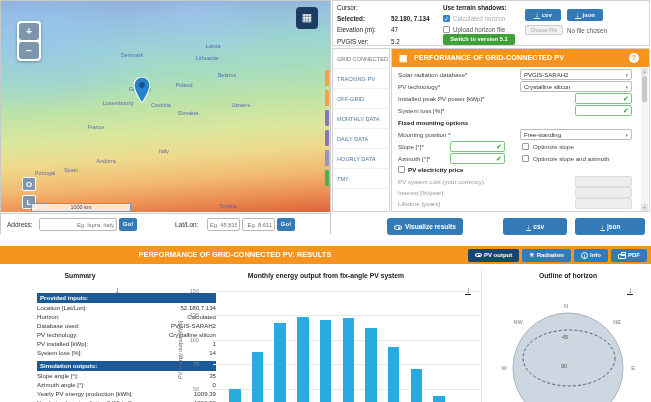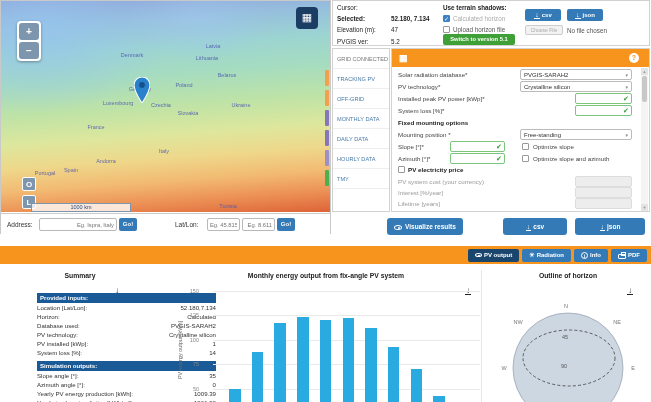--- a/index.html
+++ b/index.html
@@ -235,20 +235,21 @@
         <div class="menu-item">OFF-GRID</div>
         <div class="menu-item">MONTHLY DATA</div>
         <div class="menu-item">DAILY DATA</div>
         <div class="menu-item">HOURLY DATA</div>
         <div class="menu-item">TMY</div>
       </div>
 
     <div id="form-panel" class="abs">
       <div id="fp-header">
         <span id="fp-calc">▦</span>
+        <span>PERFORMANCE OF GRID-CONNECTED PV</span>
         <span id="fp-help">?</span>
       </div>
 
       <span class="f-label" style="top:22px;">Solar radiation database*</span>
       <div class="f-select" style="top:20px;">
         <span>PVGIS-SARAH2</span><span class="car">▾</span>
       </div>
 
       <span class="f-label" style="top:34px;">PV technology*</span>
       <div class="f-select" style="top:32px;">
@@ -307,20 +308,21 @@
     <div class="act-btn" style="left:172px;width:64px;">
       <i class="dl-arrow">↓</i><span>csv</span>
     </div>
     <div class="act-btn" style="left:244px;width:70px;">
       <i class="dl-arrow">↓</i><span>json</span>
     </div>
   </div>
 
   <div id="results" class="abs">
     <div id="res-header">
+      <div id="res-title">PERFORMANCE OF GRID-CONNECTED PV: RESULTS</div>
       <div id="res-tabs">
           <div class="tab active">
             <span class="icon-eye"></span>
             <span>PV output</span>
           </div>
           <div class="tab">
             <span class="icon-sun">☀</span>
             <span>Radiation</span>
           </div>
           <div class="tab">

